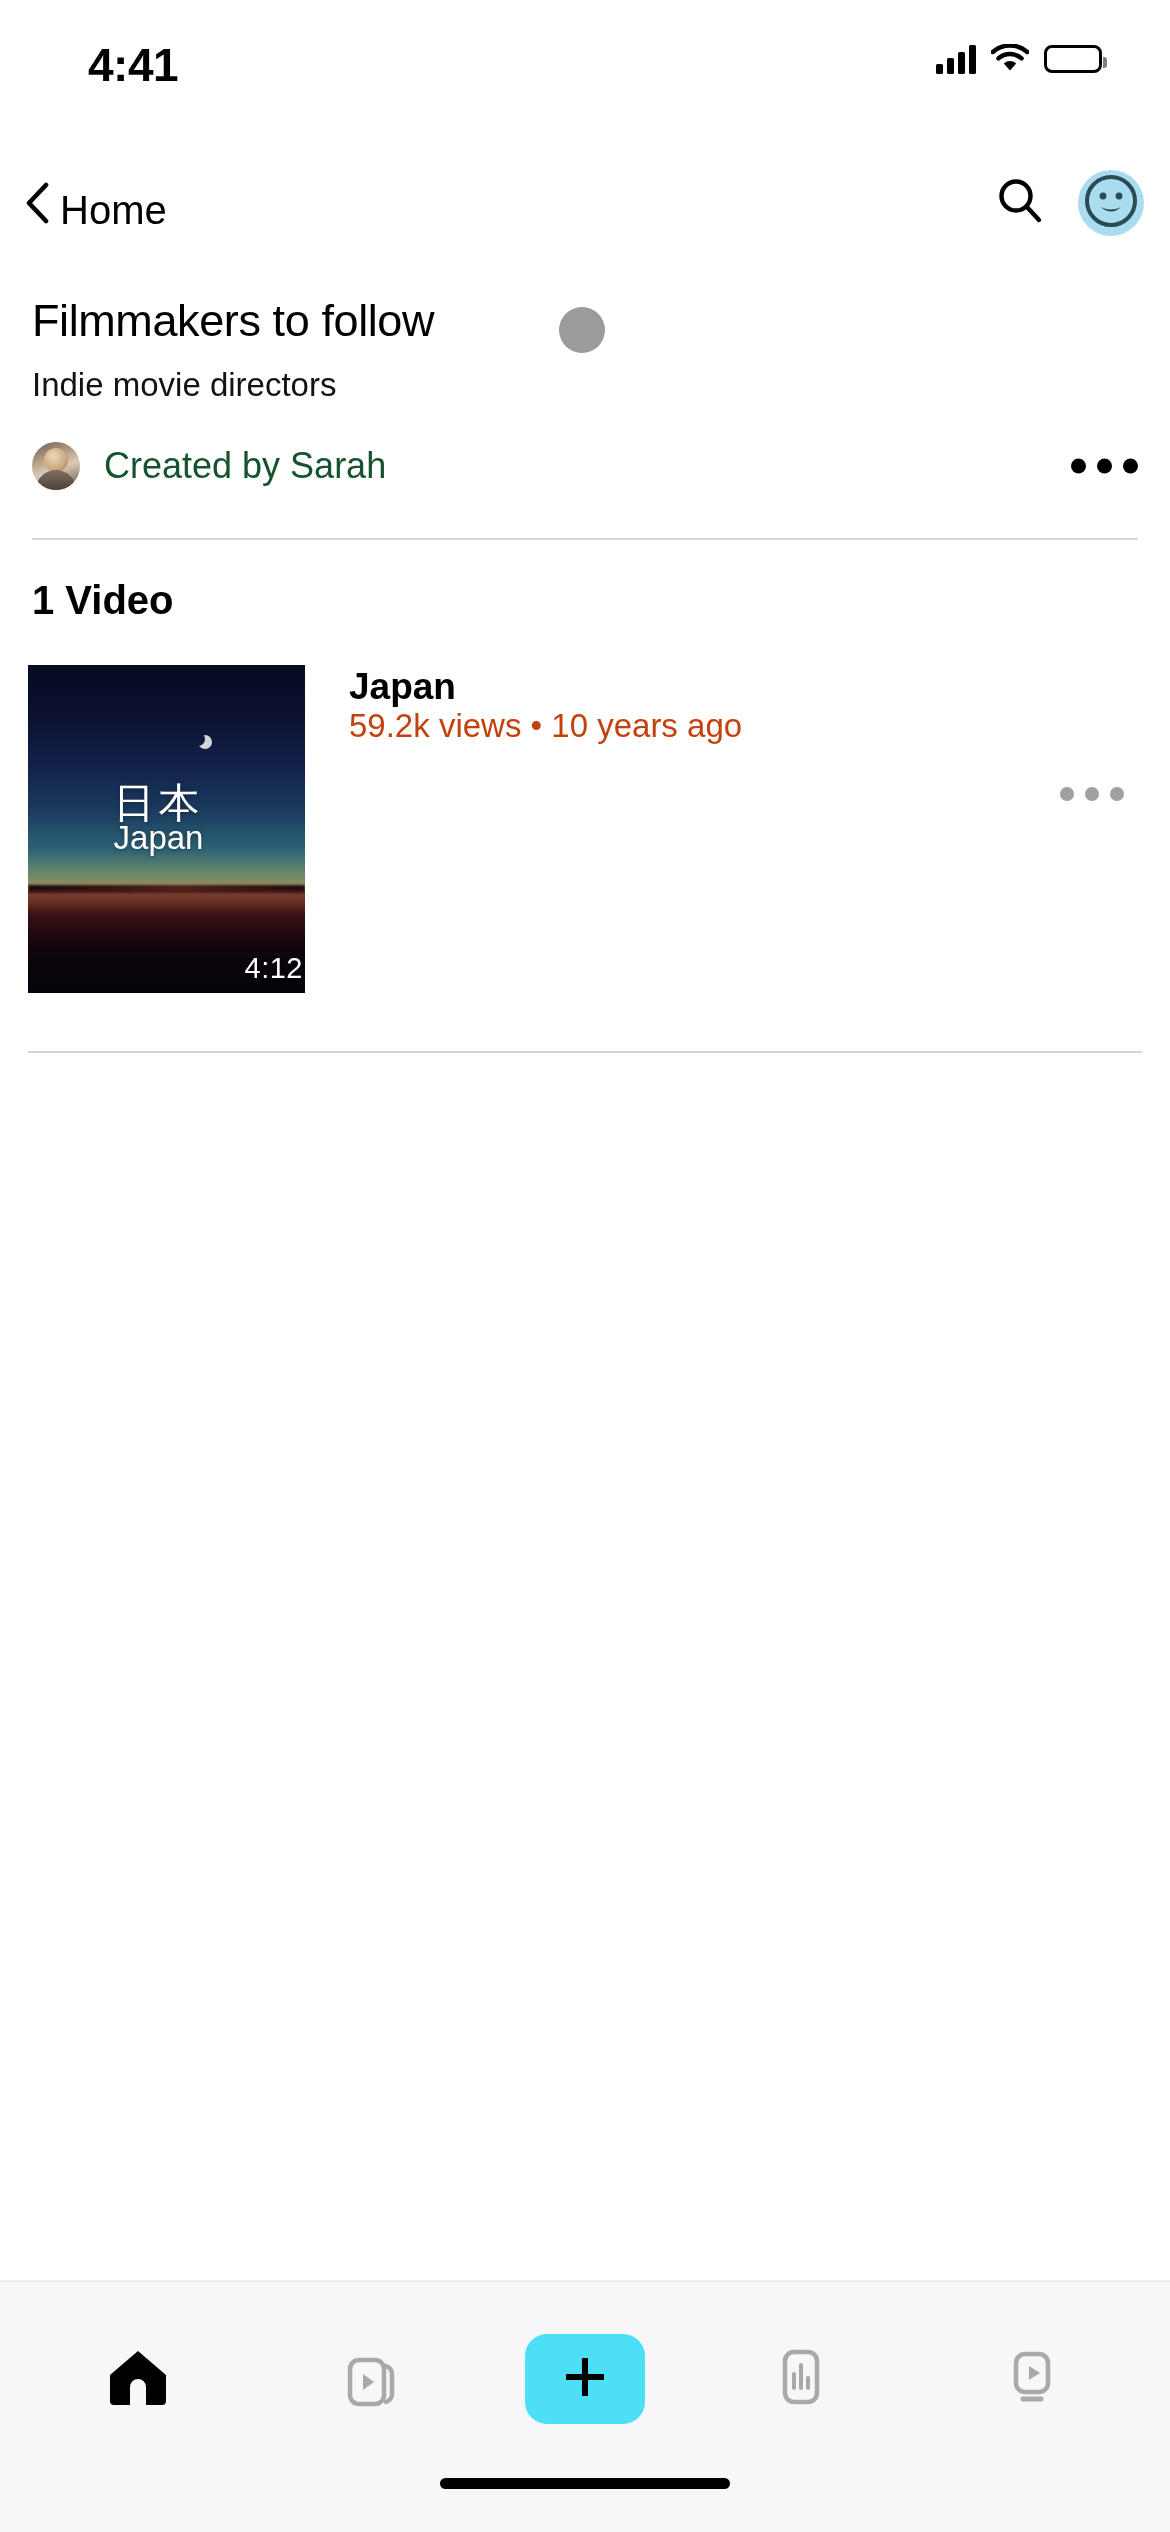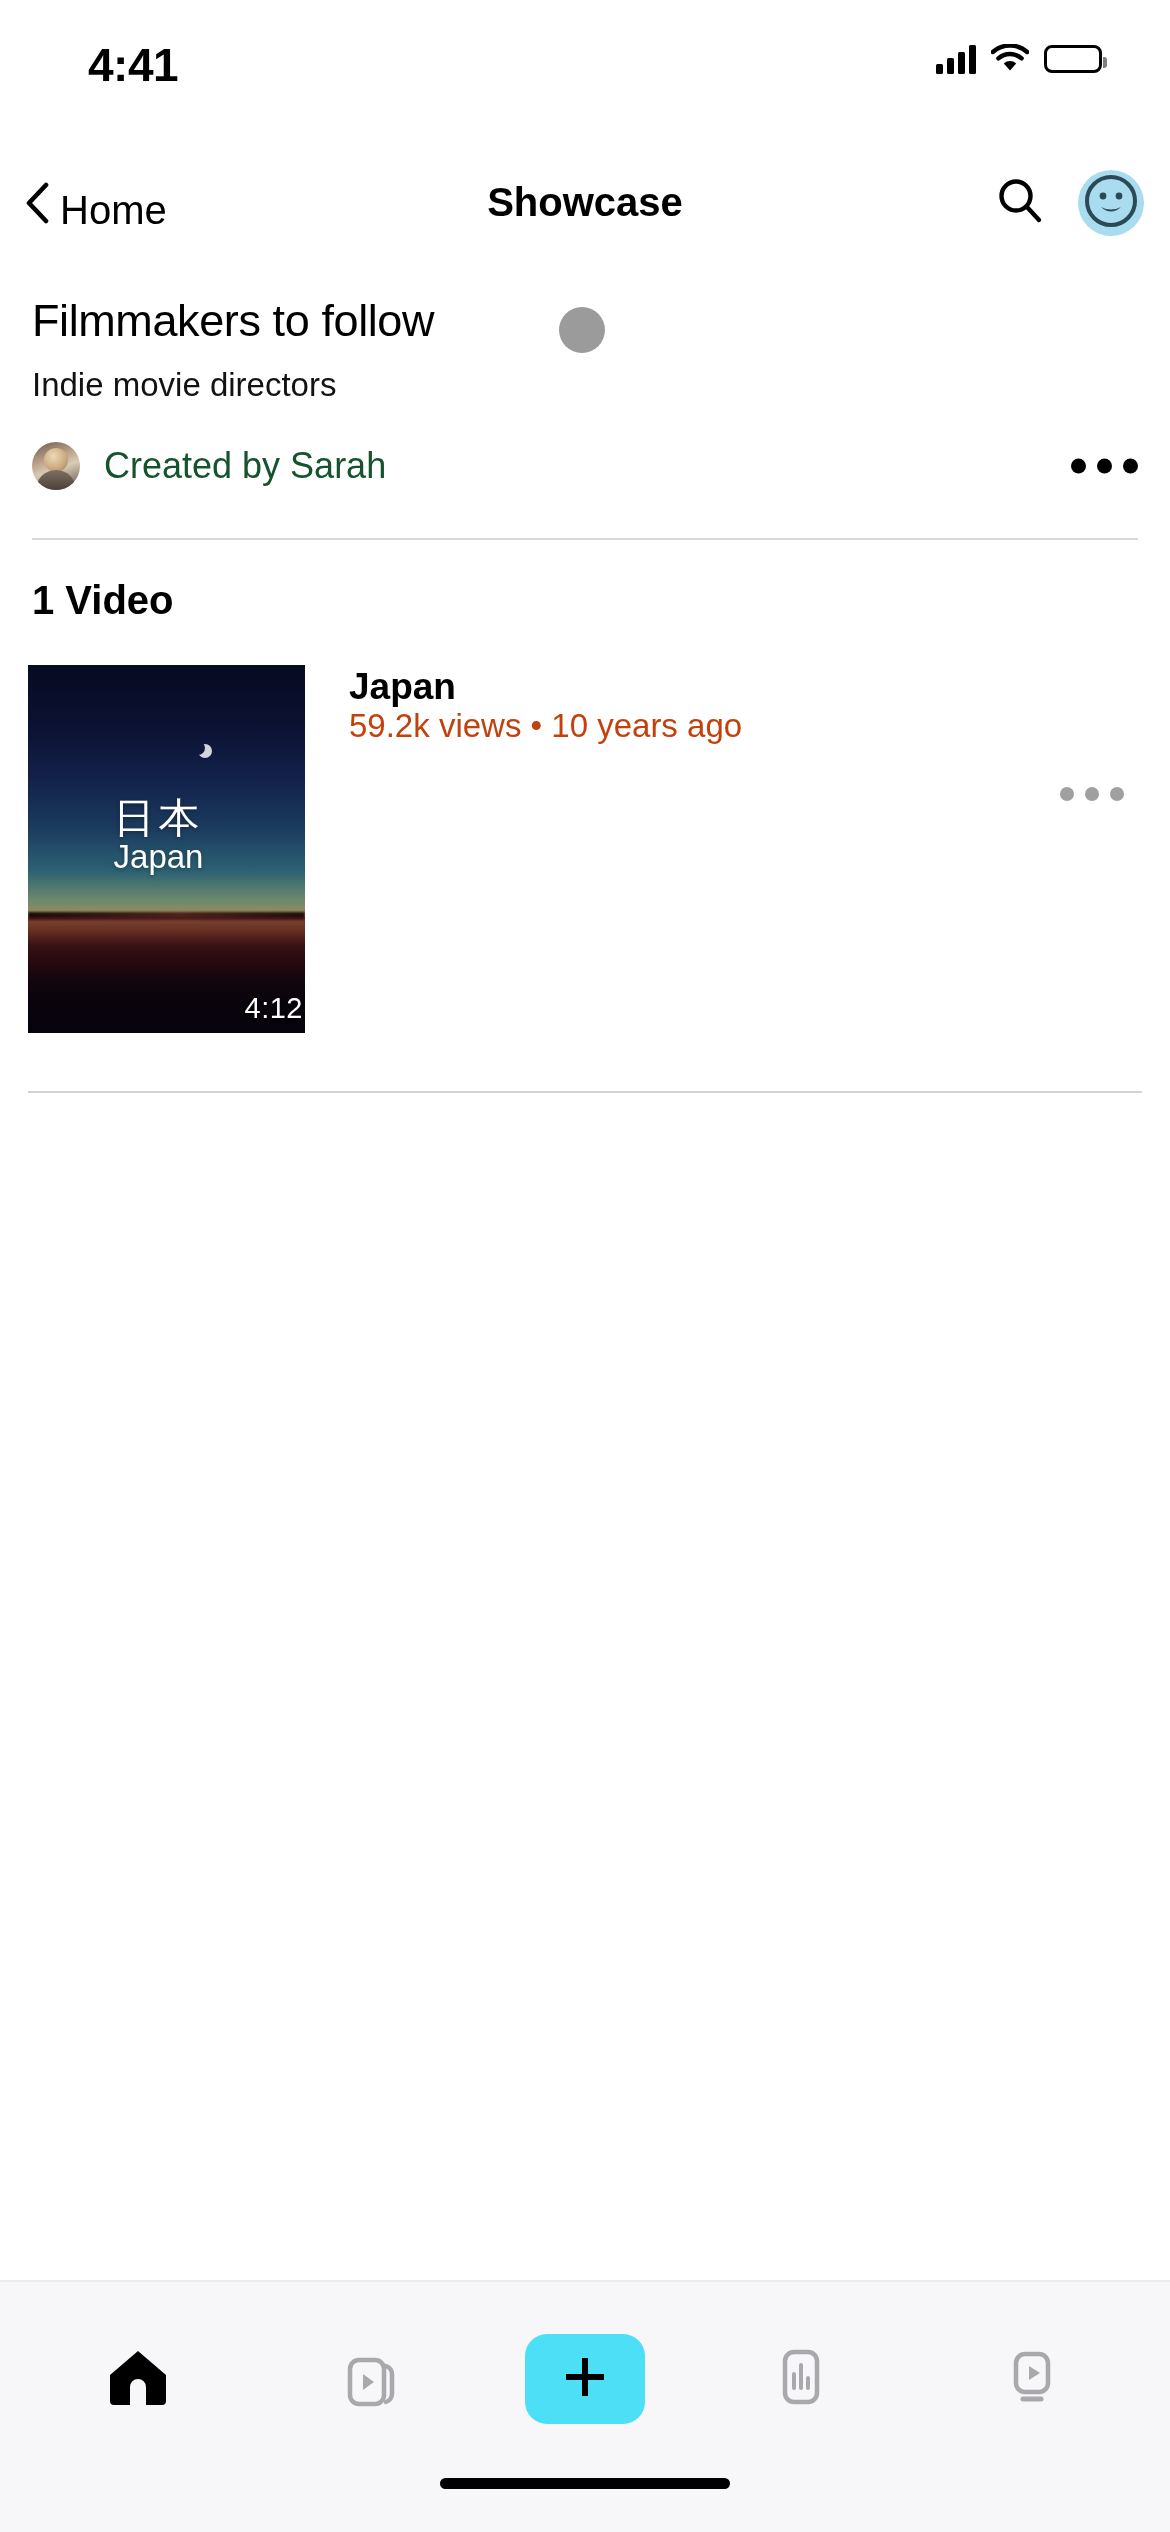--- a/index.html
+++ b/index.html
@@ -68,21 +68,21 @@
 
   .divider { height:2px; background:#d9d9d9; margin-top:40px; }
 
   
   .count-row { padding:38px 20px 0 32px; }
   .count-label { font-size:40px; font-weight:700; color:#000; }
 
   
   .video-row { display:flex; padding:42px 0 0 0; margin:0 28px; position:relative; }
   .thumb {
-    width:277px; height:368px; flex:0 0 277px; position:relative; overflow:hidden;
+    width:277px; height:328px; flex:0 0 277px; position:relative; overflow:hidden;
     background:linear-gradient(180deg,
       #070b22 0%, #0b1130 16%, #122049 30%,
       #1b3a5e 44%, #2c6274 56%, #6d8a6b 64%,
       #d0894f 72%, #e8613a 77%, #b82d24 81%,
       #4a0f15 86%, #14060e 92%, #070410 100%);
   }
   .thumb .moon {
     position:absolute; left:59%; top:20.5%; width:14px; height:14px; border-radius:50%;
     box-shadow: 7px 3px 0 0 rgba(255,255,255,.82);
     background:transparent;
@@ -162,21 +162,20 @@
 
   <div class="navbar">
     <div class="nav-back">
       <span class="chev">
         <svg width="26" height="42" viewBox="0 0 26 42">
           <path d="M22 3 L5 21 L22 39" stroke="#000" stroke-width="4.6" fill="none" stroke-linecap="round" stroke-linejoin="round"></path>
         </svg>
       </span>
       <span class="nav-back-label">Home</span>
     </div>
-    <div class="nav-title">Showcase</div>
     <div class="nav-right">
       <div class="search-btn">
         <span>
           <svg width="52" height="52" viewBox="0 0 52 52">
             <circle cx="22" cy="21" r="14.5" stroke="#000" stroke-width="4.4" fill="none"></circle>
             <line x1="32.5" y1="31.5" x2="45" y2="45" stroke="#000" stroke-width="4.4" stroke-linecap="round"></line>
           </svg>
         </span>
       </div>
       <div class="avatar-btn">

